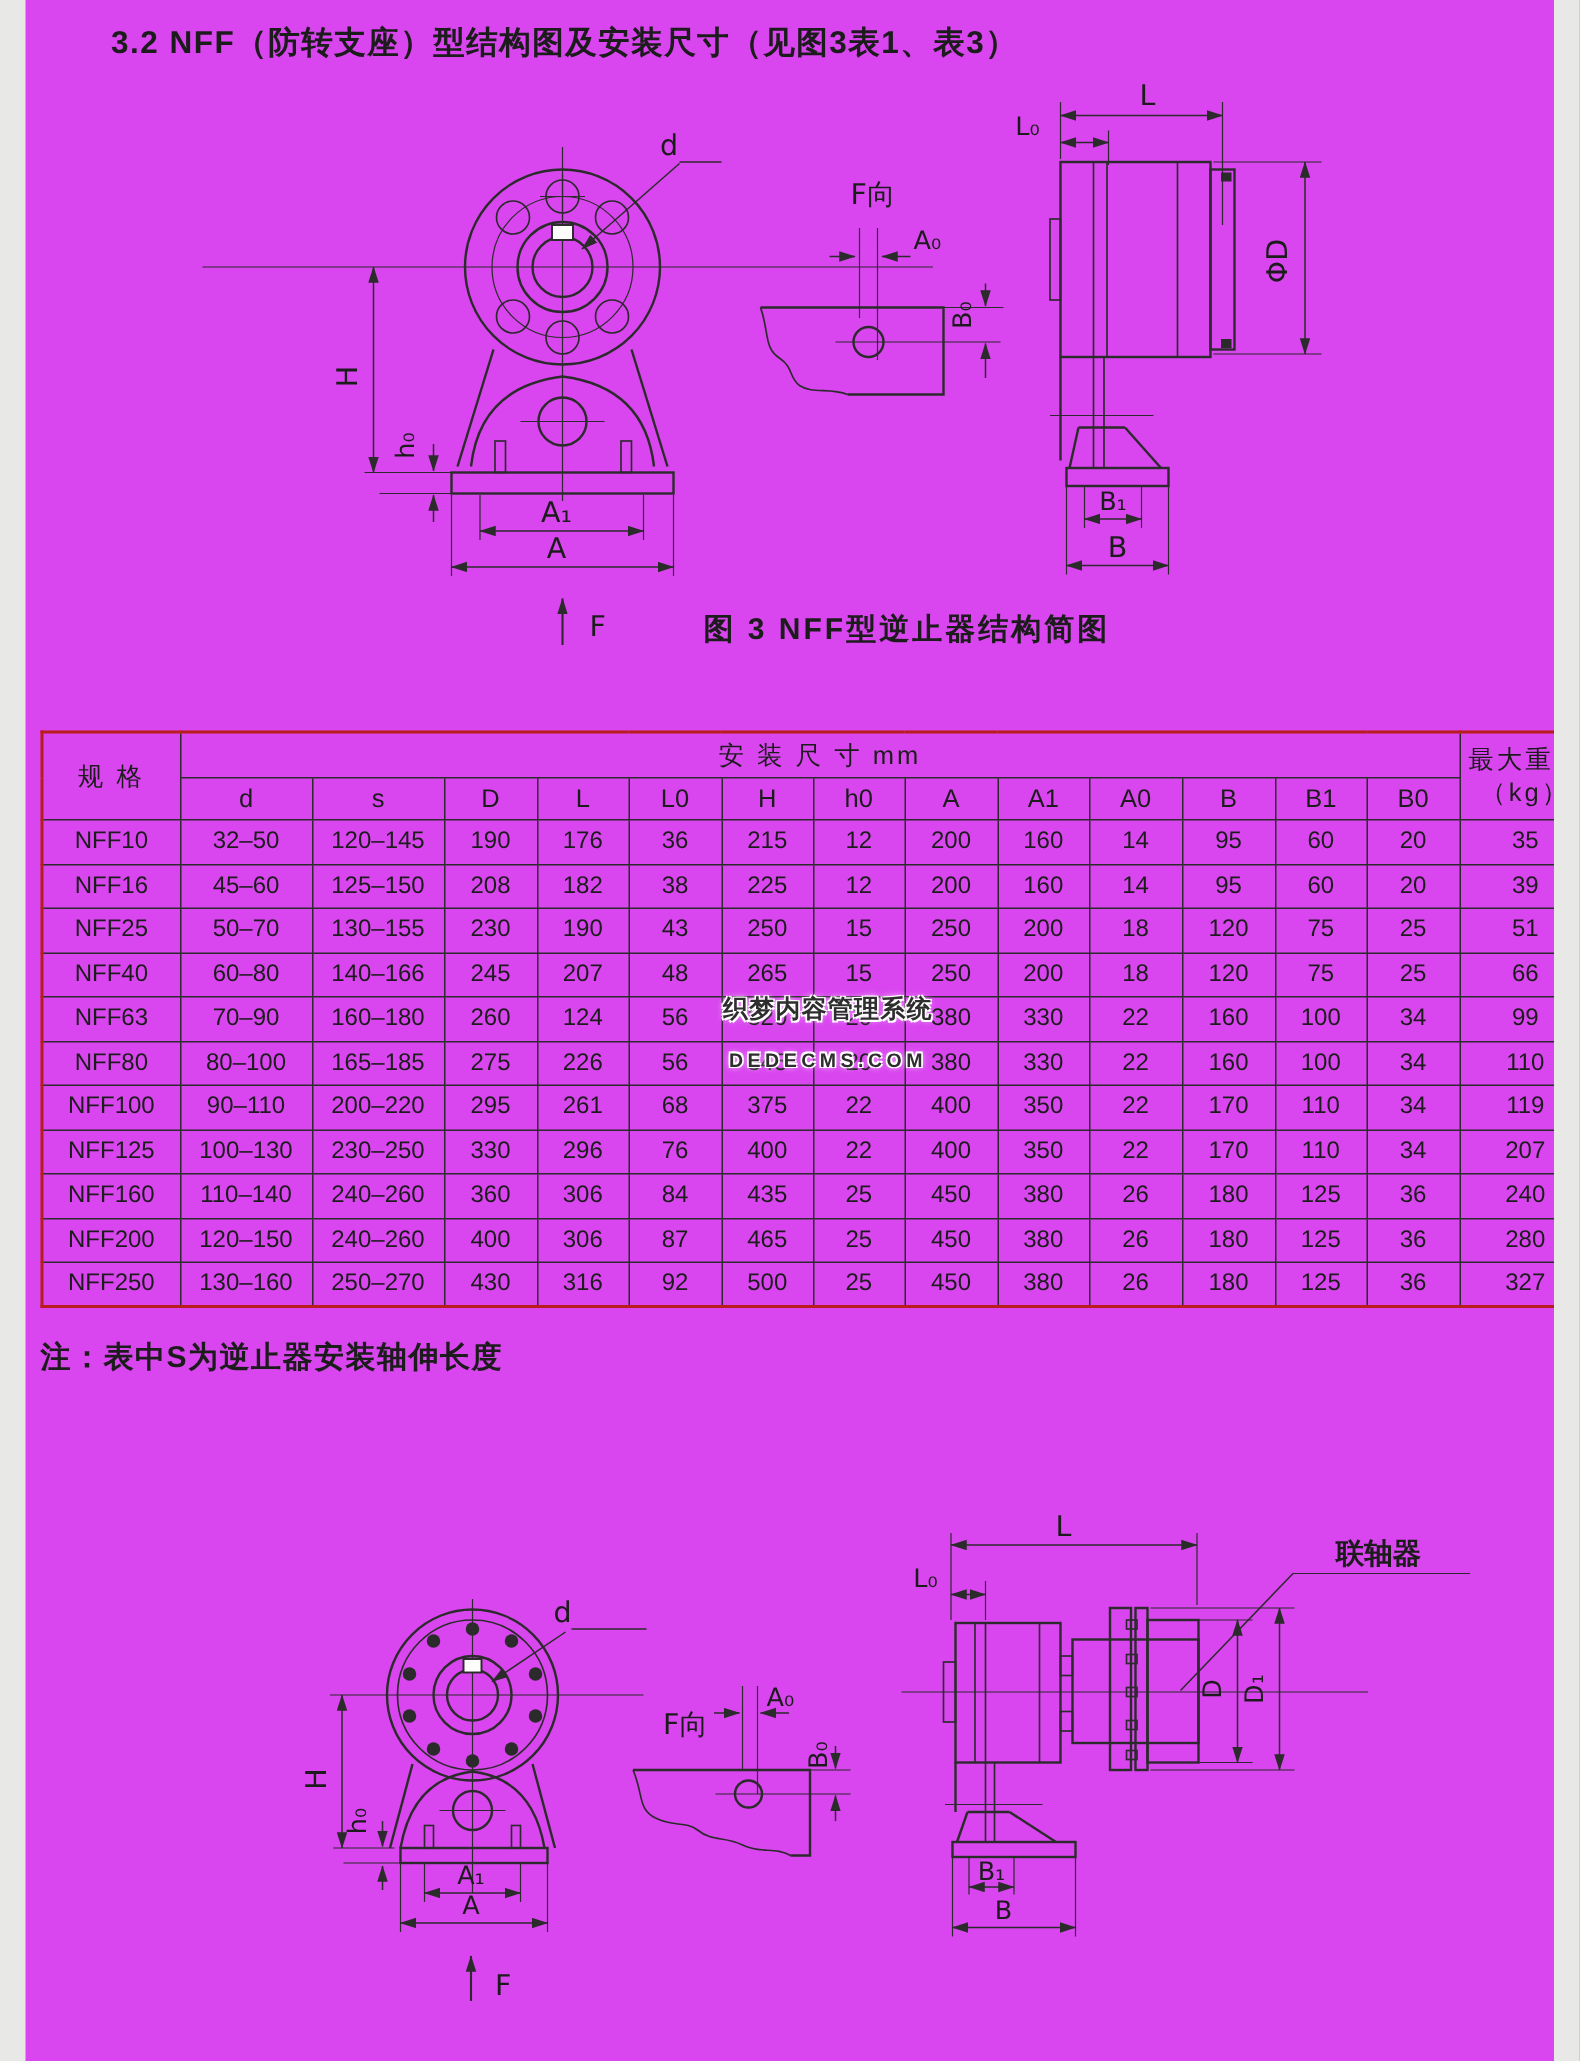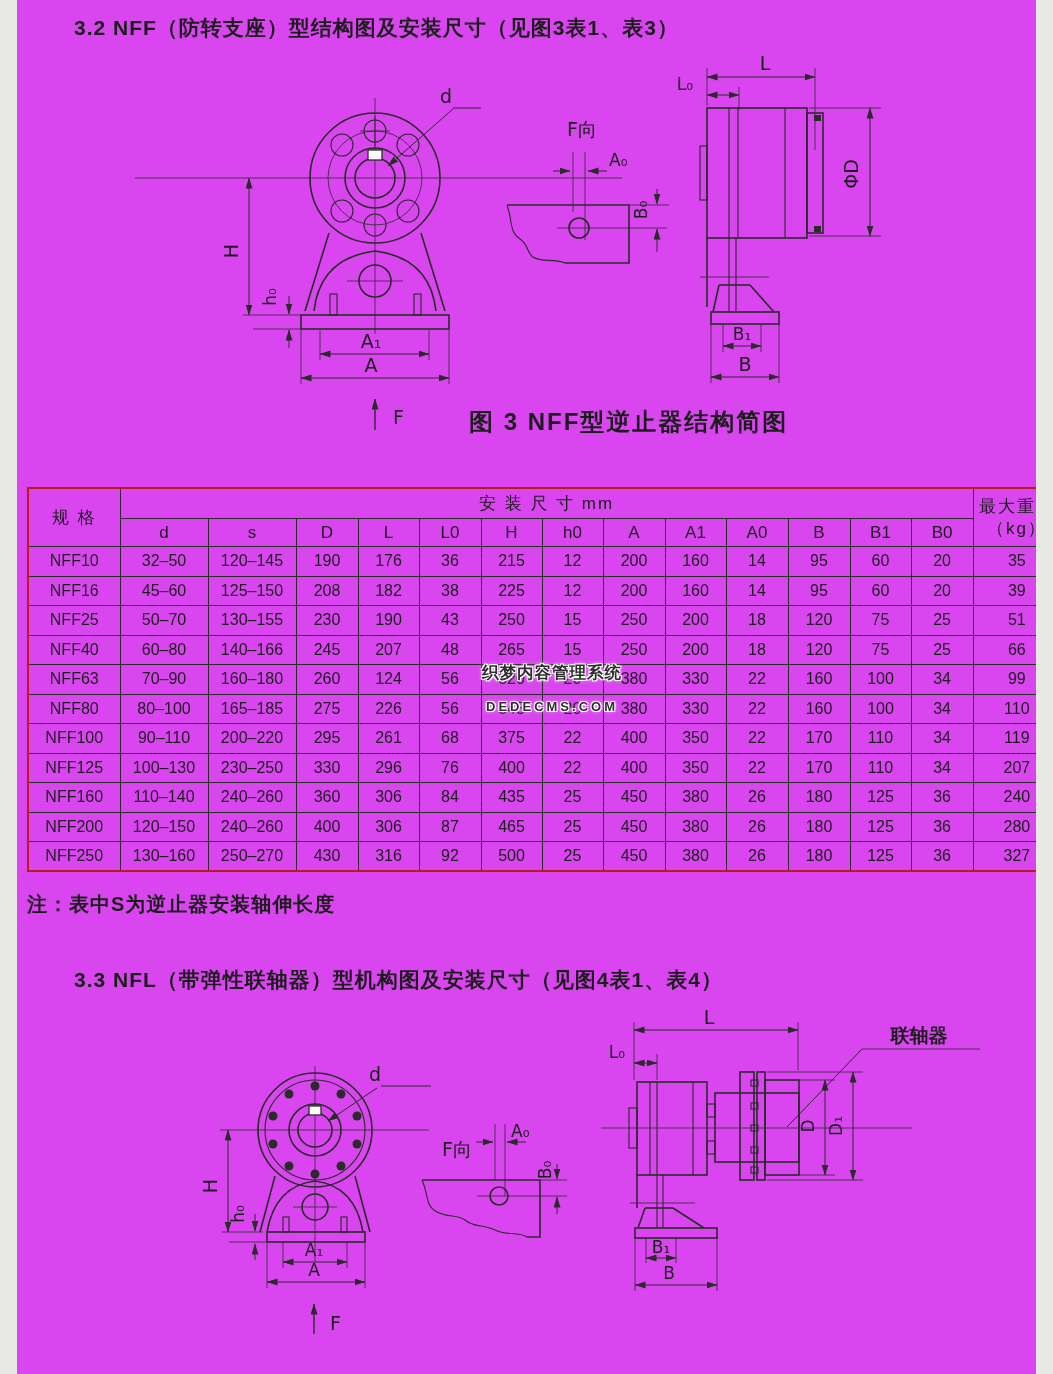--- a/index.html
+++ b/index.html
@@ -7,21 +7,21 @@
     position:relative;
     width:1019px;height:1374px;
     margin:0 auto;
     background:#d946ef;
     font-family:"Liberation Sans","DejaVu Sans",sans-serif;
     color:#1c1c1c;
     overflow:hidden;
   }
   .abs{position:absolute;}
   .h-sec{font-size:21px;font-weight:bold;letter-spacing:1px;white-space:nowrap;}
-  .cap{font-size:24px;font-weight:bold;letter-spacing:2px;white-space:nowrap;}
+  .cap{font-size:20px;font-weight:bold;letter-spacing:2px;white-space:nowrap;}
   .tbl-title{font-size:21px;font-weight:bold;letter-spacing:1px;}
   .note{font-size:20px;font-weight:bold;letter-spacing:1px;}
 
   table.dim-table{
     border-collapse:collapse;
     table-layout:fixed;
     width:1033px;
     background:transparent;
   }
   table.dim-table th,table.dim-table td{
@@ -430,21 +430,20 @@
     </table>
   </div>
 
   <div class="abs watermark" style="left:447px;top:662px;">
     <span class="w1">织梦内容管理系统</span>
     <span class="w2">DEDECMS.COM</span>
   </div>
 
   <div class="abs note" style="left:10px;top:891px;">注：表中S为逆止器安装轴伸长度</div>
 
-  <div class="abs h-sec" style="left:57px;top:966px;">3.3  NFL（带弹性联轴器）型机构图及安装尺寸（见图4表1、表4）</div>
 
   <svg class="abs" style="left:0;top:1008px;" width="1053" height="330" viewBox="0 1008 1053 330">
 
     <g>
       <line class="thin" x1="203" y1="1130" x2="412" y2="1130"></line>
       <line class="thin" x1="298" y1="1066" x2="298" y2="1262"></line>
       <circle class="obj" cx="298" cy="1130" r="57"></circle>
       <circle class="md" cx="298" cy="1130" r="50"></circle>
       <circle class="fillink" cx="298" cy="1086" r="4.5"></circle>
       <circle class="fillink" cx="324" cy="1094" r="4.5"></circle>

